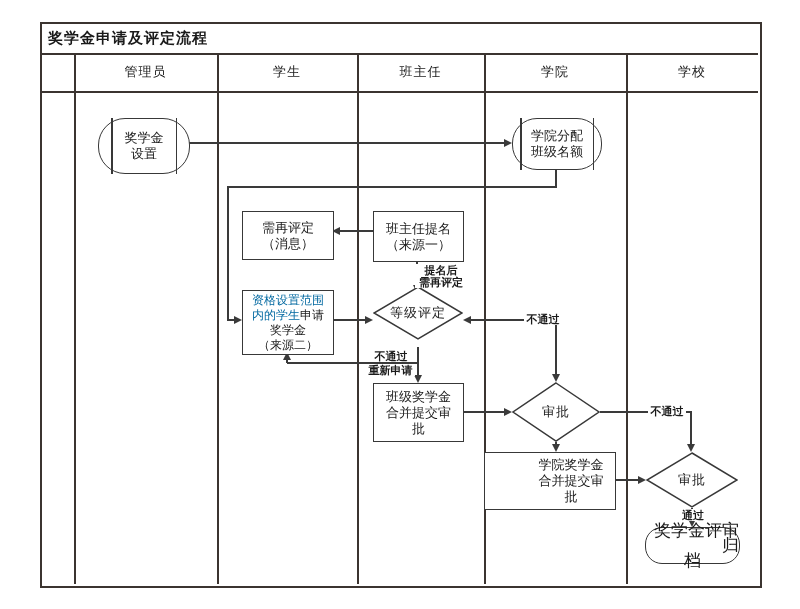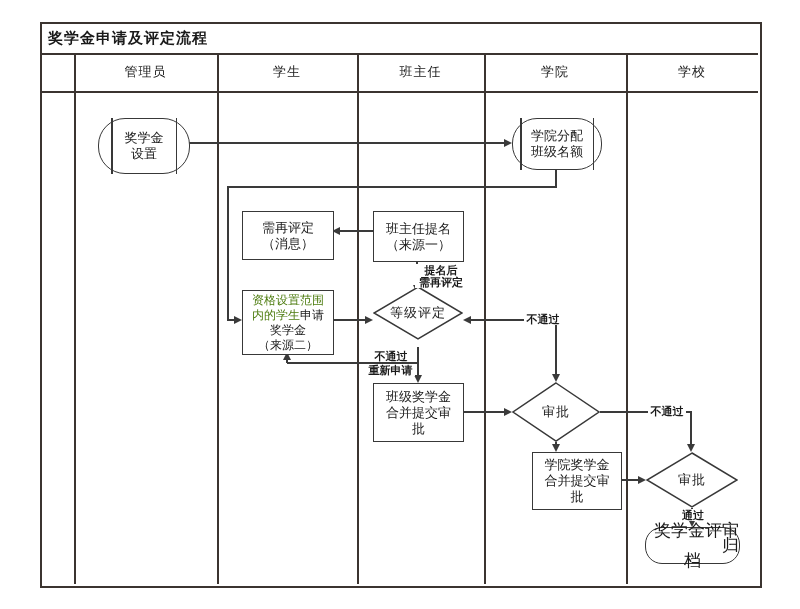--- a/index.html
+++ b/index.html
@@ -23,21 +23,21 @@
   .node{position:absolute;background:#fff;border:1.5px solid #383838;display:flex;flex-direction:column;
         align-items:center;justify-content:center;text-align:right;font-size:13px;line-height:16px;z-index:3;}
   .cyl{border-radius:27px;}
   .stadium{border-radius:17px;font-size:17px;line-height:15px;}
   .sidebar-line{position:absolute;top:-1px;bottom:-1px;width:1.5px;background:#383838;}
   .dmd{position:absolute;z-index:3;}
   .dmd svg{display:block;}
   .dmd .dmd-text{position:absolute;left:0;top:0;width:100%;height:100%;display:flex;align-items:center;
         justify-content:center;font-size:13px;letter-spacing:1px;}
   .apply-box{font-size:12px;line-height:15px;}
-  .org{color:#4d7c0f;}
+  .org{color:#0369a1;}
   
   .elabel{position:absolute;background:#fff;font-size:11px;font-weight:bold;text-align:center;
           line-height:12px;z-index:4;padding:0 1px;}
 </style>
 </head>
 <body>
 
 <div class="canvas">
 
   <div class="frame"></div>
@@ -146,21 +146,21 @@
     <div>批</div>
   </div>
 
   <div class="dmd" style="left:512px;top:382px;width:88px;height:60px;">
     <svg width="88" height="60">
       <polygon points="44,1 87,30 44,59 1,30" fill="#ffffff" stroke="#383838" stroke-width="1.5"></polygon>
     </svg>
     <div class="dmd-text">审批</div>
   </div>
 
-  <div class="node" style="left:532px;top:452px;width:88px;height:56px;">
+  <div class="node" style="left:484px;top:452px;width:88px;height:56px;padding-left:42px;">
     <div>学院奖学金</div>
     <div>合并提交审</div>
     <div>批</div>
   </div>
 
   <div class="dmd" style="left:646px;top:452px;width:92px;height:56px;">
     <svg width="92" height="56">
       <polygon points="46,1 91,28 46,55 1,28" fill="#ffffff" stroke="#383838" stroke-width="1.5"></polygon>
     </svg>
     <div class="dmd-text">审批</div>

